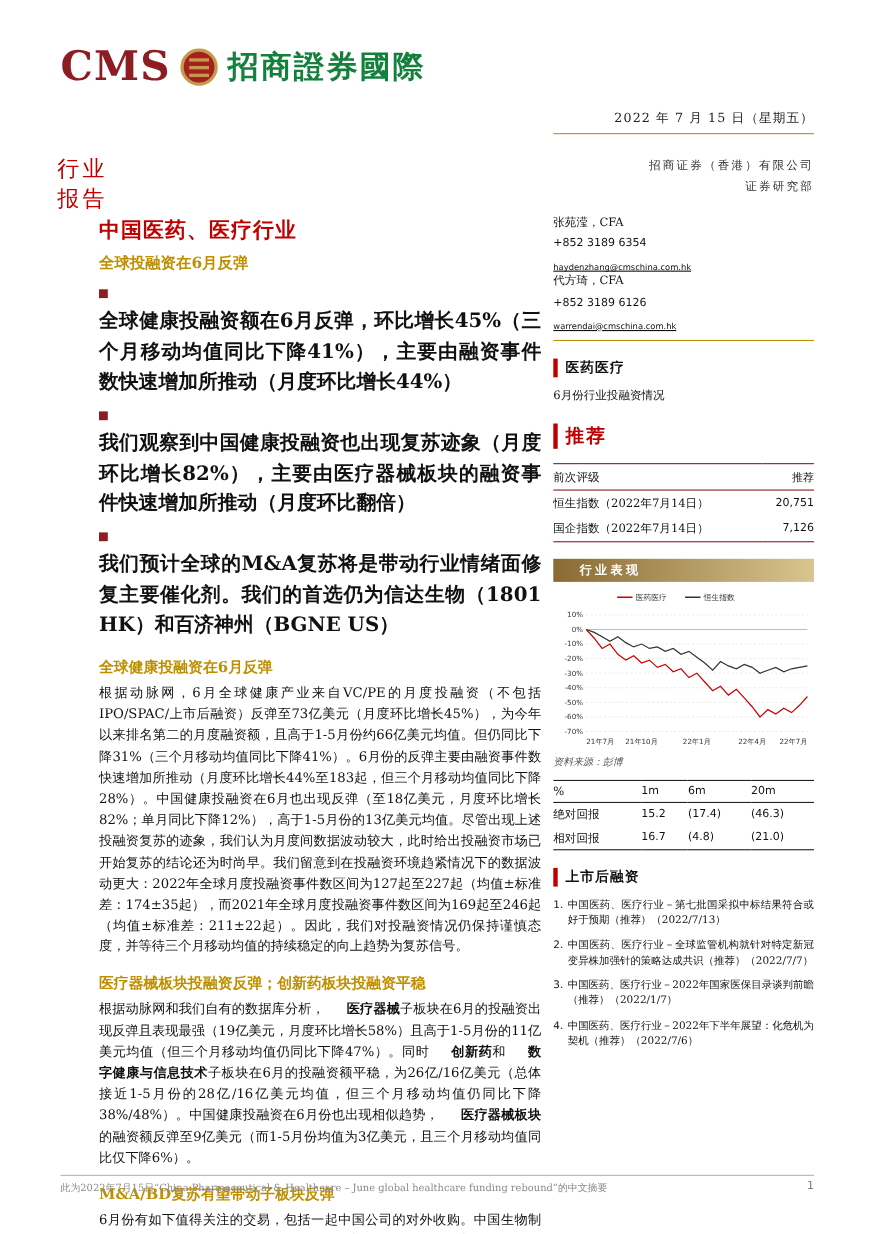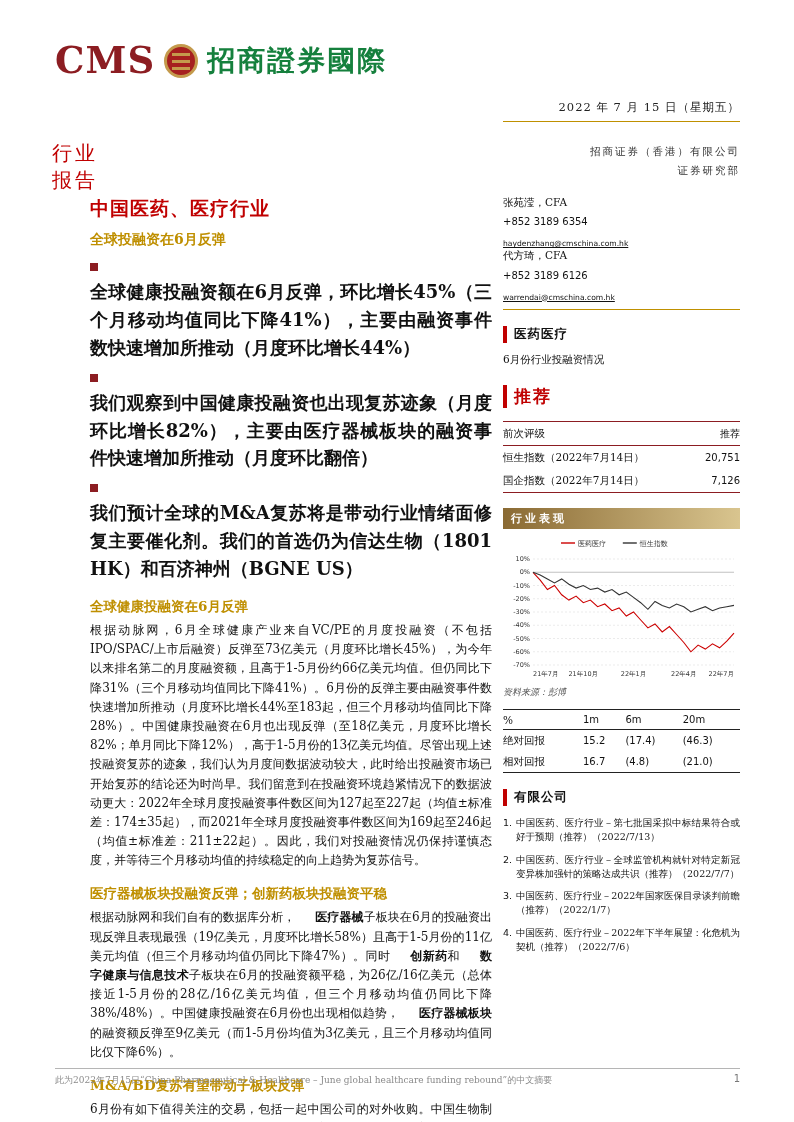--- a/index.html
+++ b/index.html
@@ -41,21 +41,21 @@
   .gold-rule{border:none;border-top:1px solid #BF9000;margin:7px 0 0;}
   .block-head{border-left:4px solid #C00000;padding-left:7px;font-weight:bold;font-size:12.5px;margin-top:16px;letter-spacing:1px;}
   .block-sub{font-size:10.5px;margin-top:10px;}
   .rating{color:#C00000;font-size:17px;font-weight:bold;border-left:4px solid #C00000;padding-left:7px;margin-top:18px;letter-spacing:2px;}
   table{border-collapse:collapse;width:100%;}
   .rating-table{margin-top:13px;font-size:10.5px;}
   .rating-table td{padding:4.5px 0;}
   .rating-table td:last-child{text-align:right;font-family:"DejaVu Sans",sans-serif;font-size:10px;}
   .rating-table tr.rt-first{border-top:1.5px solid #8C1D22;border-bottom:1px solid #8C1D22;}
   .rating-table tr.rt-last{border-bottom:1.5px solid #8C1D22;}
-  .perf-bar{margin-top:15px;background:linear-gradient(90deg,#8a6a33,#d9c58f);color:#fff;font-size:11px;font-weight:bold;padding:3px 8px;letter-spacing:3px;}
+  .perf-bar{margin-top:15px;background:linear-gradient(90deg,#8a6a33,#d9c58f);color:#fff;font-size:11px;font-weight:bold;padding:3px 24px;letter-spacing:3px;}
   .chart-wrap{margin-top:4px;}
   .chart-wrap svg{display:block;font-family:"DejaVu Sans",sans-serif;}
   .source{font-size:9px;color:#555;font-style:italic;margin-top:1px;}
   .returns-table{margin-top:10px;font-size:10.5px;}
   .returns-table th,.returns-table td{padding:3.5px 0;font-weight:normal;text-align:left;font-family:"DejaVu Sans",sans-serif;font-size:10px;}
   .returns-table th:first-child,.returns-table td:first-child{text-align:left;font-family:"DejaVu Serif",serif;font-size:10.5px;}
   .returns-table thead tr{border-top:1.2px solid #222;border-bottom:1px solid #222;}
   .returns-table tbody tr.last{border-bottom:1.2px solid #222;}
   .related-list{margin-top:10px;font-size:9.5px;line-height:1.5;}
   .related-item{display:flex;gap:4px;margin-bottom:8px;text-align:justify;}
@@ -214,21 +214,21 @@
         </tr>
         <tr class="last">
           <td>相对回报</td>
           <td>16.7</td>
           <td>(4.8)</td>
           <td>(21.0)</td>
         </tr>
       </tbody>
     </table>
 
-    <div class="block-head">有限公司</div>
+    <div class="block-head">上市后融资</div>
     <div class="related-list">
       <div class="related-item">
         <span class="num">1.</span>
         <span>中国医药、医疗行业－第七批国采拟中标结果符合或好于预期（推荐）（2022/7/13）</span>
       </div>
       <div class="related-item">
         <span class="num">2.</span>
         <span>中国医药、医疗行业－全球监管机构就针对特定新冠变异株加强针的策略达成共识（推荐）（2022/7/7）</span>
       </div>
       <div class="related-item">

